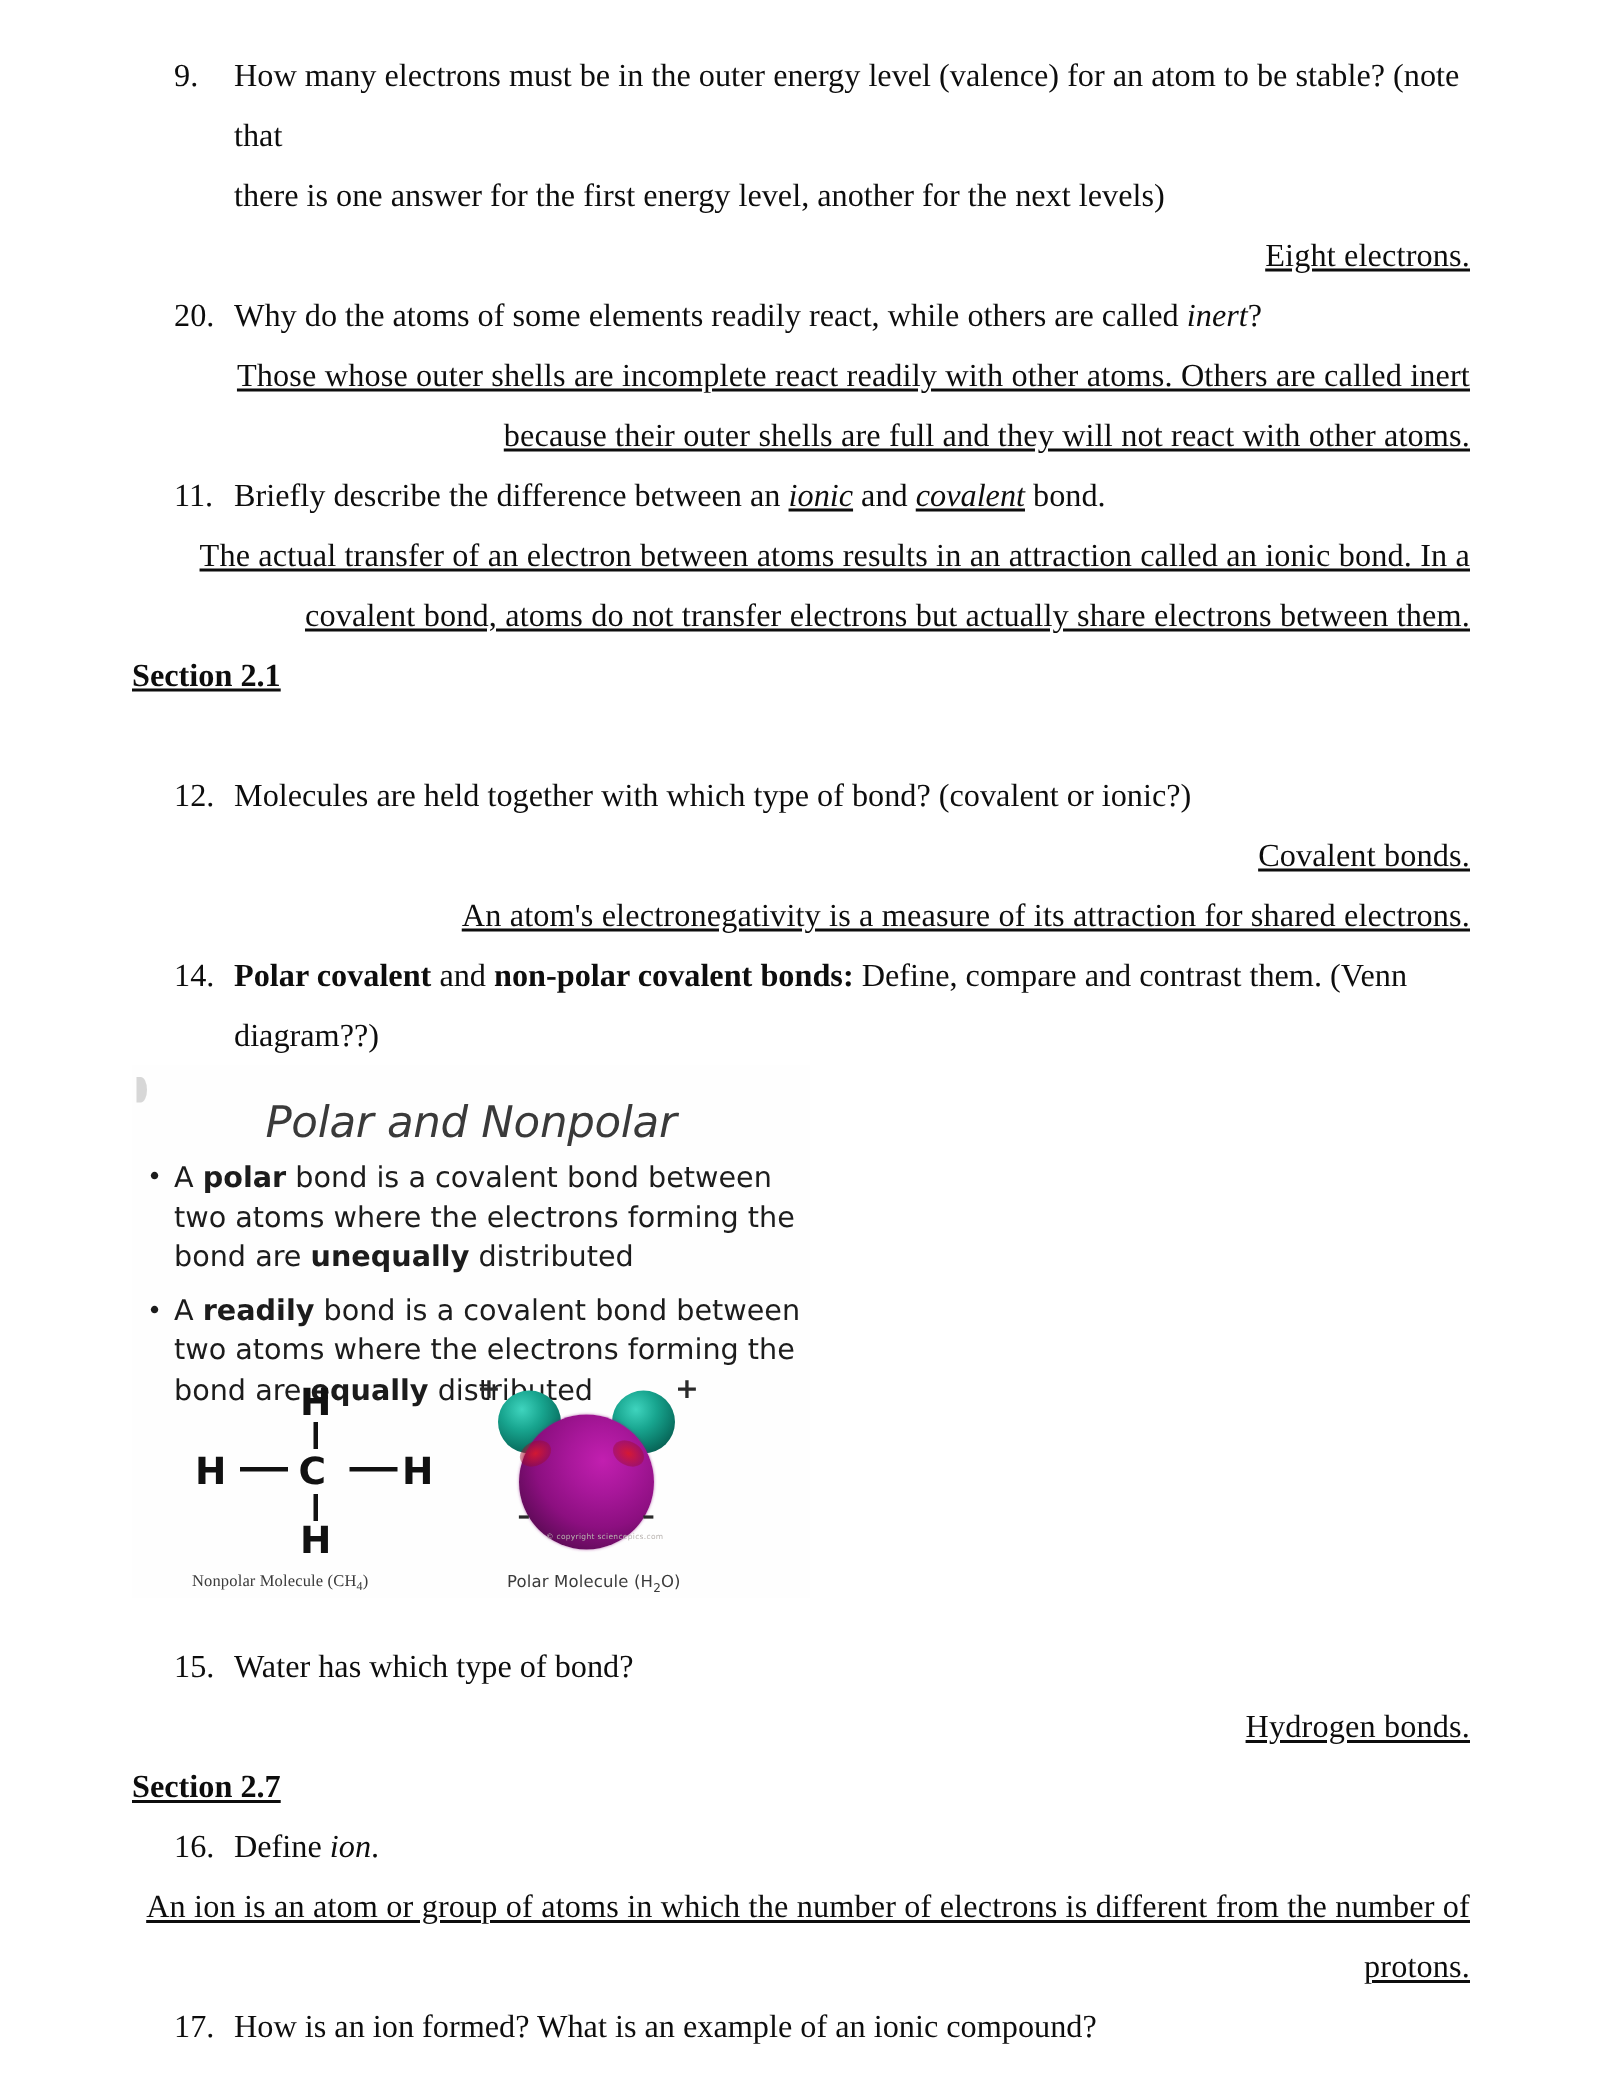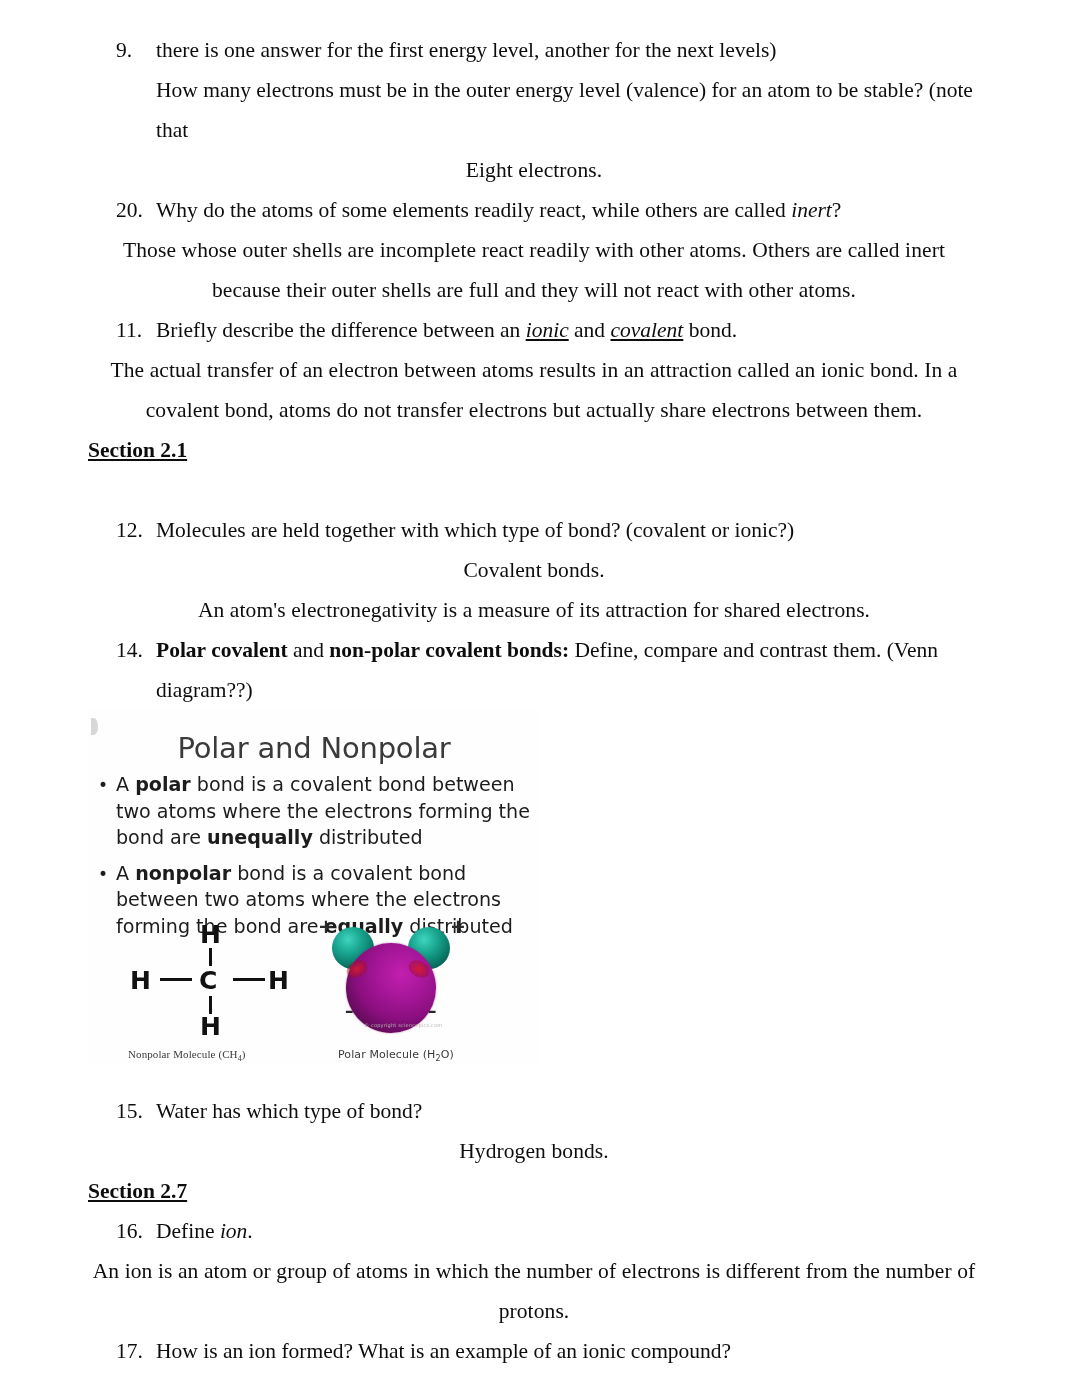--- a/index.html
+++ b/index.html
@@ -25,23 +25,24 @@
     position: absolute;
     left: 88px;
     top: 30px;
     width: 892px;
   }
 
   
   .para {
     font-size: 21.5px;
     line-height: 40px;
-    text-align: center;
+    text-align: right;
     margin: 0;
     letter-spacing: .1px;
+    text-decoration: underline;
   }
   .answer {
     margin: 0;
   }
   .qitem {
     display: flex;
     margin: 0;
     padding-left: 28px;
   }
   .qnum {
@@ -95,20 +96,21 @@
   .slide-title {
     position: absolute;
     left: 0;
     top: 21px;
     width: 452px;
     text-align: center;
     font-family: "DejaVu Sans", sans-serif;
     font-size: 29px;
     color: #3a3a3a;
     letter-spacing: -0.2px;
+    font-style: italic;
   }
   .bullets {
     position: absolute;
     left: 6px;
     top: 62px;
     width: 440px;
     font-family: "DejaVu Sans", sans-serif;
     font-size: 19.1px;
     line-height: 26.5px;
     color: #1c1c1c;
@@ -232,22 +234,22 @@
 </style>
 </head>
 <body>
 
 <div class="page">
   <div class="doc">
 
     <div class="qitem">
       <div class="qnum">9.</div>
       <div class="qtext">
+        <span class="cont">How many electrons must be in the outer energy level (valence) for an atom to be stable? (note that</span>
         <span class="cont">there is one answer for the first energy level, another for the next levels)</span>
-        <span class="cont">How many electrons must be in the outer energy level (valence) for an atom to be stable? (note that</span>
       </div>
     </div>
 
     <p class="para answer">Eight electrons.</p>
 
     <div class="qitem">
       <div class="qnum">20.</div>
       <div class="qtext"><span>Why do the atoms of some elements readily react, while others are called </span><em class="it">inert</em><span>?</span></div>
     </div>
 
@@ -284,21 +286,21 @@
 
       <div class="slide-title">Polar and Nonpolar</div>
 
       <div class="bullets">
         <div class="bullet">
           <span class="dot">•</span>
           <span class="btxt"><span>A </span><b>polar</b><span> bond is a covalent bond between two atoms where the electrons forming the bond are </span><b>unequally</b><span> distributed</span></span>
         </div>
         <div class="bullet">
           <span class="dot">•</span>
-          <span class="btxt"><span>A </span><b>nonpolar</b><span> bond is a covalent bond between two atoms where the electrons forming the bond are </span><b>equally</b><span> distributed</span></span>
+          <span class="btxt"><span>A </span><b>readily</b><span> bond is a covalent bond between two atoms where the electrons forming the bond are </span><b>equally</b><span> distributed</span></span>
         </div>
       </div>
 
       <div class="methane">
         <span class="mh mh-top">H</span>
         <span class="mh mh-left">H</span>
         <span class="mh mh-c">C</span>
         <span class="mh mh-right">H</span>
         <span class="mh mh-bot">H</span>
         <span class="bond bond-v-top"></span>

